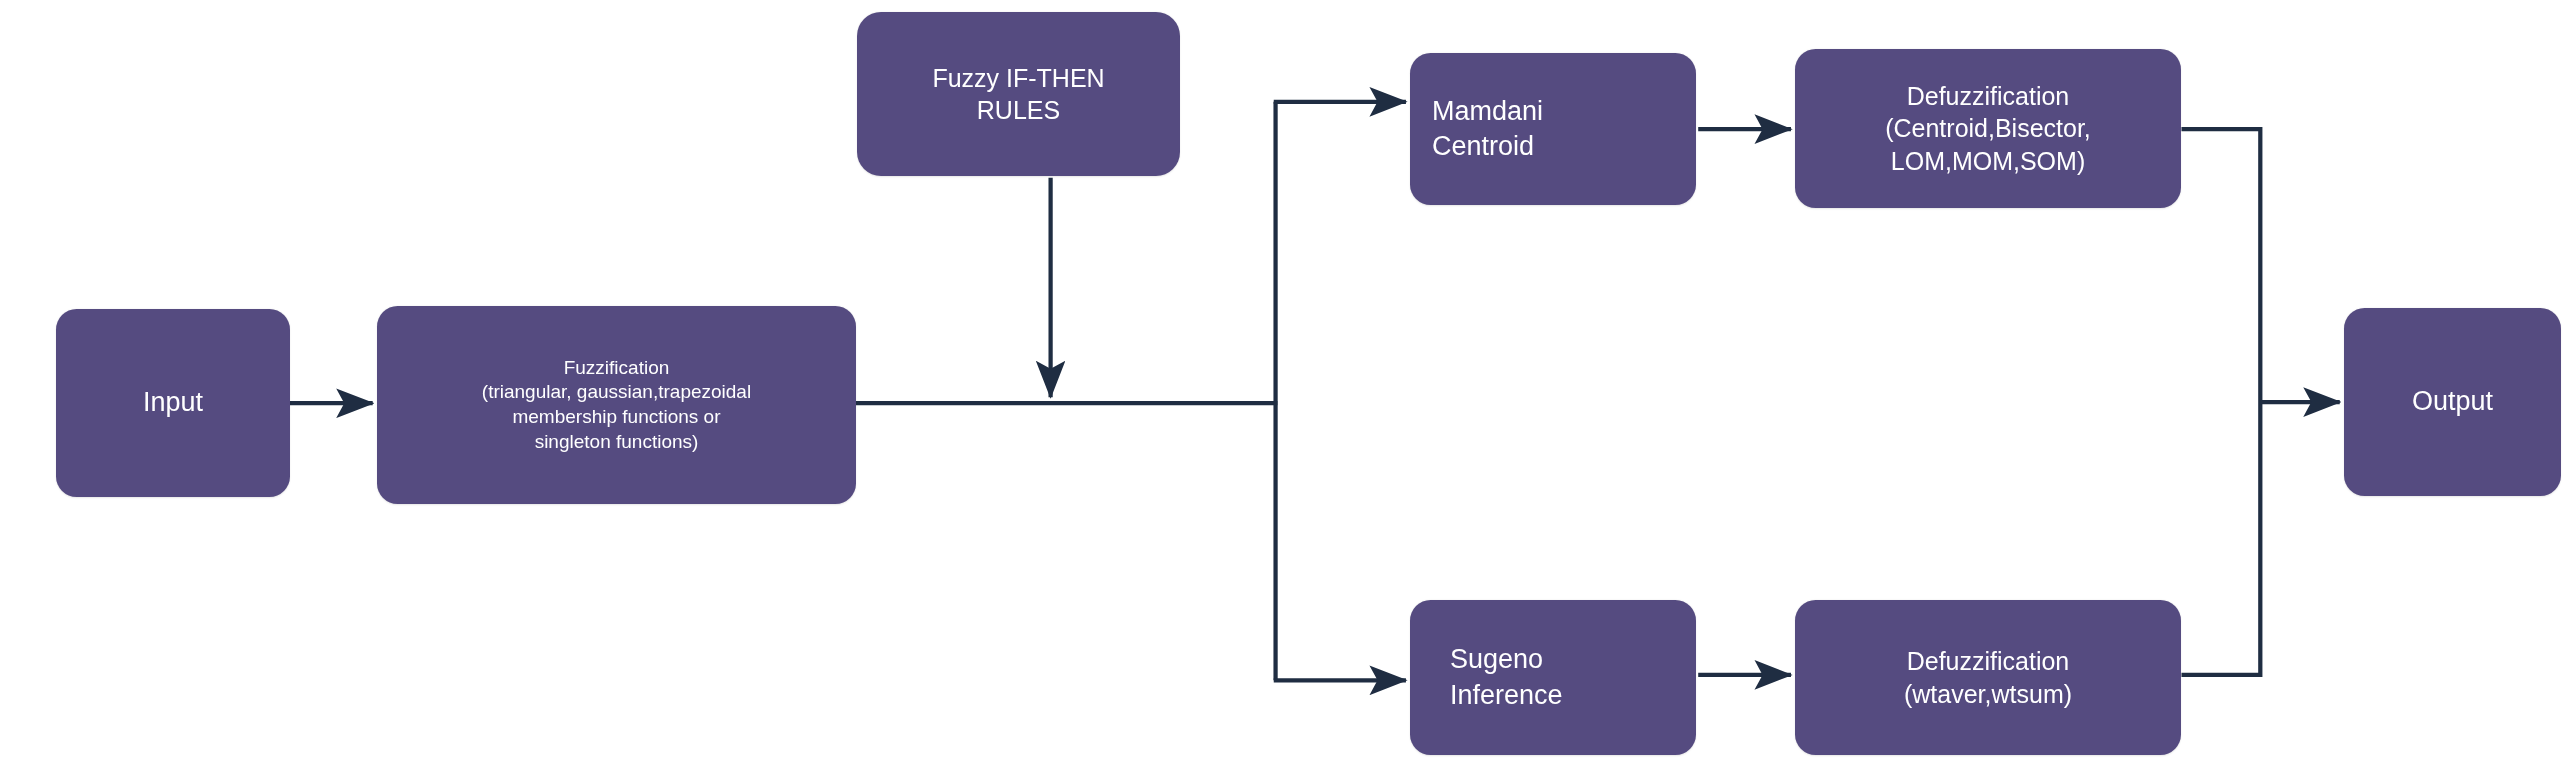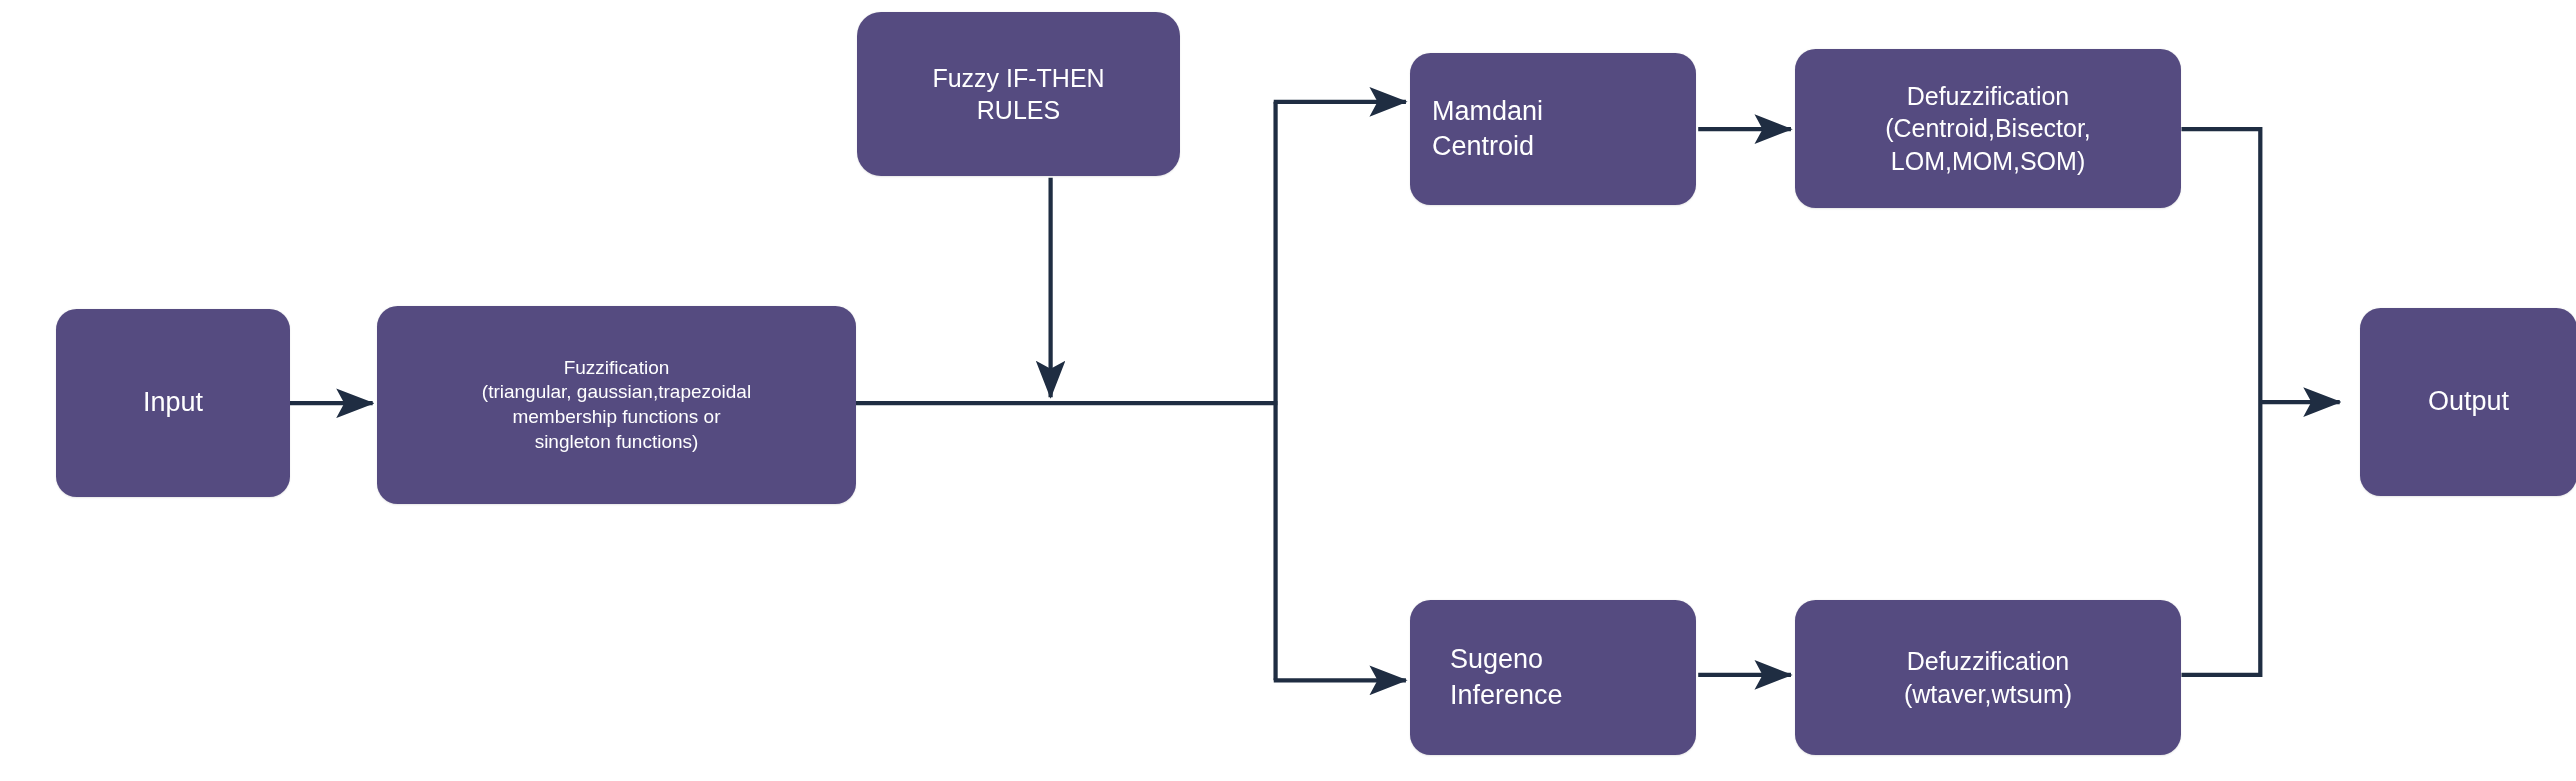--- a/index.html
+++ b/index.html
@@ -48,21 +48,21 @@
   
   #node-input        { left: 15px;   top: 309px;  width: 234px; height: 188px; font-size: 27px; margin-left: 41px; }
   #node-fuzzify      { left: 377px;  top: 306px;  width: 479px; height: 198px; font-size: 19px; }
   #node-rules        { left: 857px; top: 12px;   width: 323px; height: 164px; font-size: 25px; border-radius: 24px; }
   #node-mamdani      { left: 1410px; top: 53px;   width: 286px; height: 152px; font-size: 27px;
                        justify-content: flex-start; text-align: left; padding-left: 22px; }
   #node-defuzz-mam   { left: 1795px; top: 49px;   width: 386px; height: 159px; font-size: 25px; }
   #node-sugeno       { left: 1410px; top: 600px;  width: 286px; height: 155px; font-size: 27px;
                        justify-content: flex-start; text-align: left; padding-left: 40px; }
   #node-defuzz-sug   { left: 1795px; top: 600px;  width: 386px; height: 155px; font-size: 25px; }
-  #node-output       { left: 2344px; top: 308px;  width: 217px; height: 188px; font-size: 27px; margin-left: 16px; }
+  #node-output       { left: 2344px; top: 308px;  width: 217px; height: 188px; font-size: 27px; }
 </style>
 </head>
 <body>
 
 <div id="canvas">
 
   <svg id="edges" viewBox="0 0 4247 1288" xmlns="http://www.w3.org/2000/svg">
     <defs>
       <marker id="arrowhead" markerWidth="9" markerHeight="7" refX="8.6" refY="3.5" orient="auto" markerUnits="strokeWidth">
         <path d="M0,0 L9,3.5 L0,7 L1.9,3.5 Z" fill="#1F2D42"></path>

